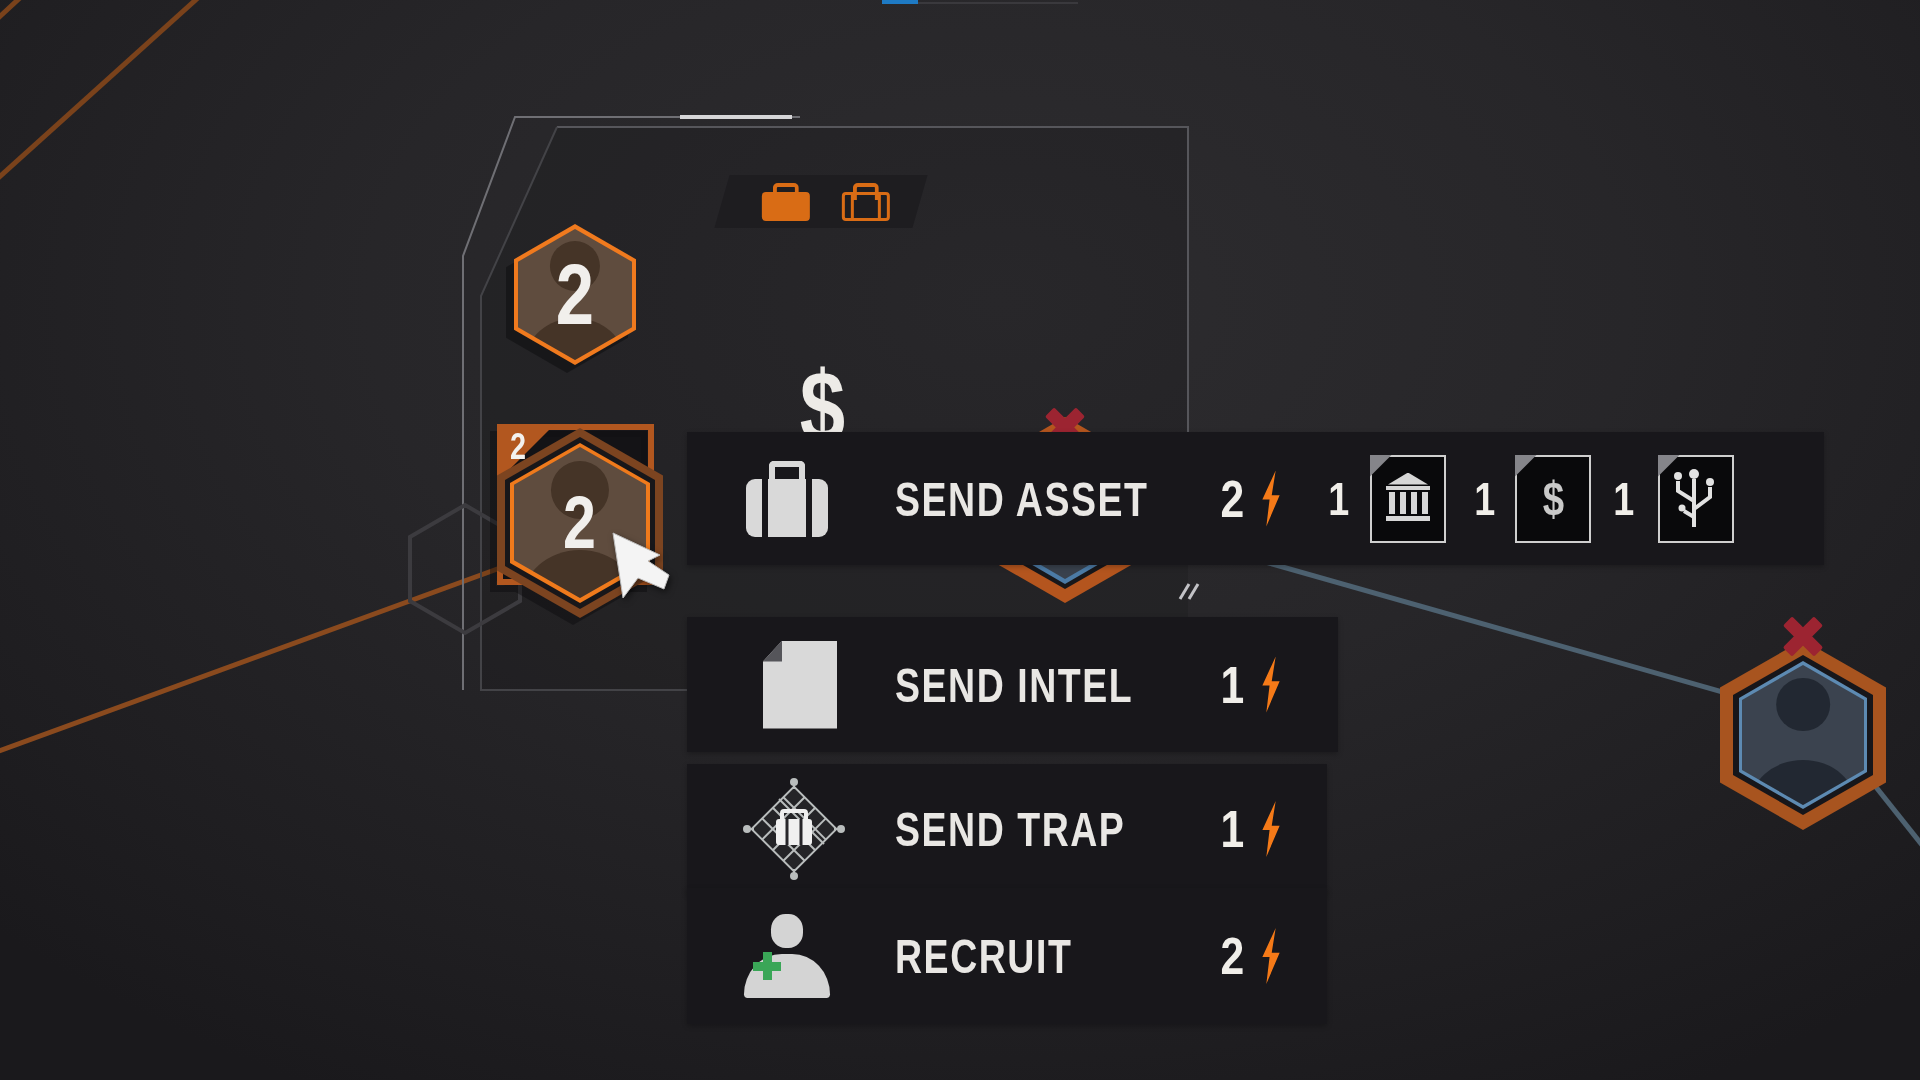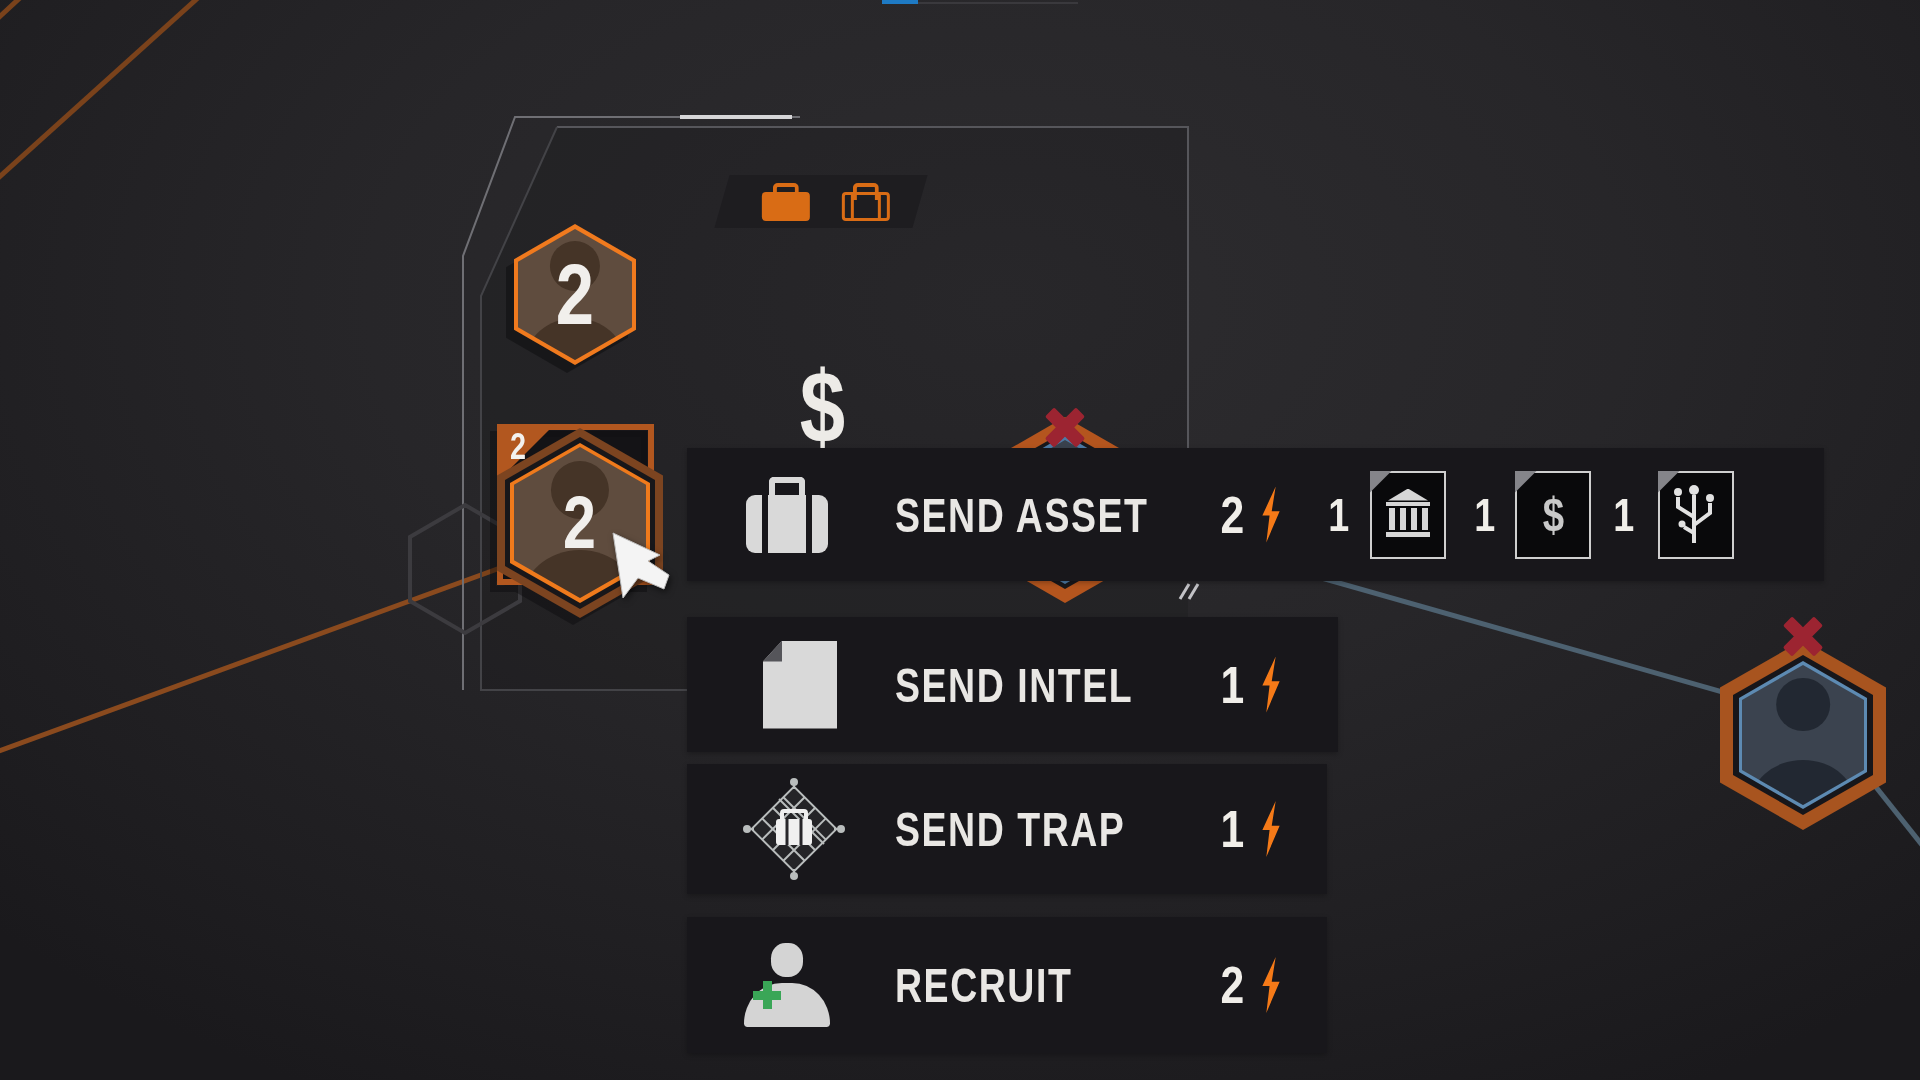--- a/index.html
+++ b/index.html
@@ -127,21 +127,21 @@
     <div class="hex" style="left:22px;top:25px;width:122px;height:140px;background:#3b434f;">
       <div class="sil-head sil-blue"></div>
       <div class="sil-body sil-blue"></div>
     </div>
   </div>
   <div class="redx abs" style="left:1781px;top:615px;width:44px;height:44px;z-index:3">
       <i class="a"></i>
       <i class="b"></i>
     </div>
 
-  <div class="mrow" style="left:687px;top:448px;width:1137px;height:133px">
+  <div class="mrow" style="left:687px;top:432px;width:1137px;height:133px">
     <div class="abs" style="left:59px;top:50%;transform:translateY(-50%);width:82px;height:76px">
       <div class="bc-handle" style="width:24px;height:18px;border-width:6px;border-color:#d9d9d9;"></div>
       <div class="bc-body" style="height:58px;background:#d9d9d9;border-radius:9px;"></div>
       <div class="abs" style="left:16px;bottom:0;width:6px;height:58px;background:#18171b;"></div>
       <div class="abs" style="right:16px;bottom:0;width:6px;height:58px;background:#18171b;"></div>
     </div>
     <div class="lbl">SEND ASSET</div>
     <div class="cost"><span>2</span></div>
     <div class="bolt"></div>
     <div class="xcount" style="left:600px"><span>1</span></div>
@@ -216,21 +216,21 @@
       <rect x="40" y="34" width="24" height="12" rx="2" fill="none" stroke="#f0f0f0" stroke-width="4"></rect>
       <rect x="34" y="42" width="36" height="26" rx="3" fill="#f0f0f0"></rect>
       <line x1="45" y1="42" x2="45" y2="68" stroke="#27262a" stroke-width="3"></line>
       <line x1="59" y1="42" x2="59" y2="68" stroke="#27262a" stroke-width="3"></line>
     </svg>
     <div class="lbl">SEND TRAP</div>
     <div class="cost"><span>1</span></div>
     <div class="bolt"></div>
   </div>
 
-  <div class="mrow" style="left:687px;top:917px;width:640px;height:136px">
+  <div class="mrow" style="left:687px;top:888px;width:640px;height:136px">
     <div class="abs" style="left:57px;top:50%;transform:translateY(-50%);width:86px;height:84px">
       <div class="abs" style="left:27px;top:0;width:32px;height:34px;border-radius:45%;background:#d4d4d4;"></div>
       <div class="abs" style="left:0;bottom:0;width:86px;height:44px;background:#d4d4d4;border-radius:48% 48% 4px 4px/100% 100% 4px 4px;"></div>
       <div class="abs" style="left:9px;top:48px;width:28px;height:9px;background:#3aa657;"></div>
       <div class="abs" style="left:18.5px;top:38px;width:9px;height:28px;background:#3aa657;"></div>
     </div>
     <div class="lbl">RECRUIT</div>
     <div class="cost"><span>2</span></div>
     <div class="bolt"></div>
   </div>

